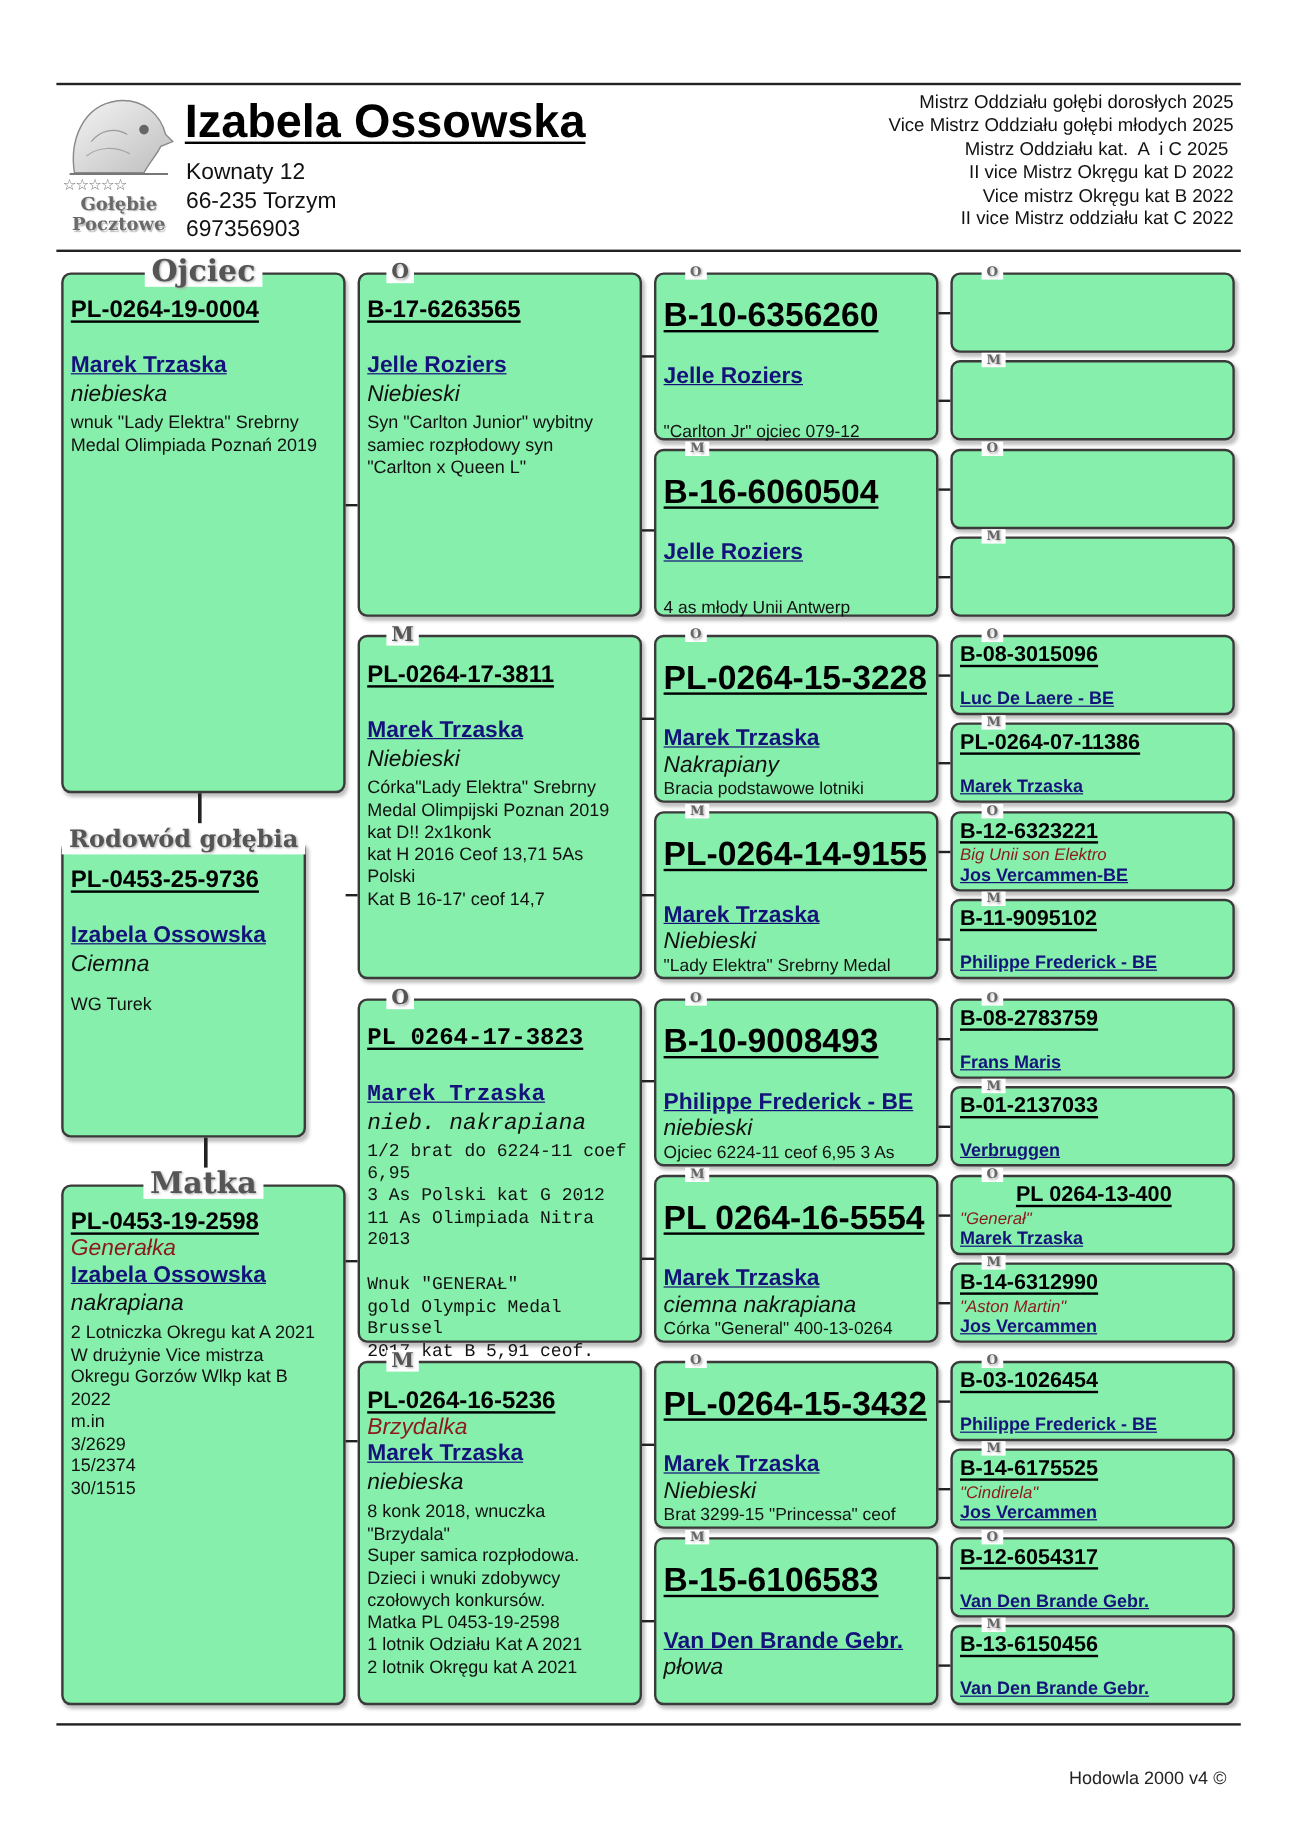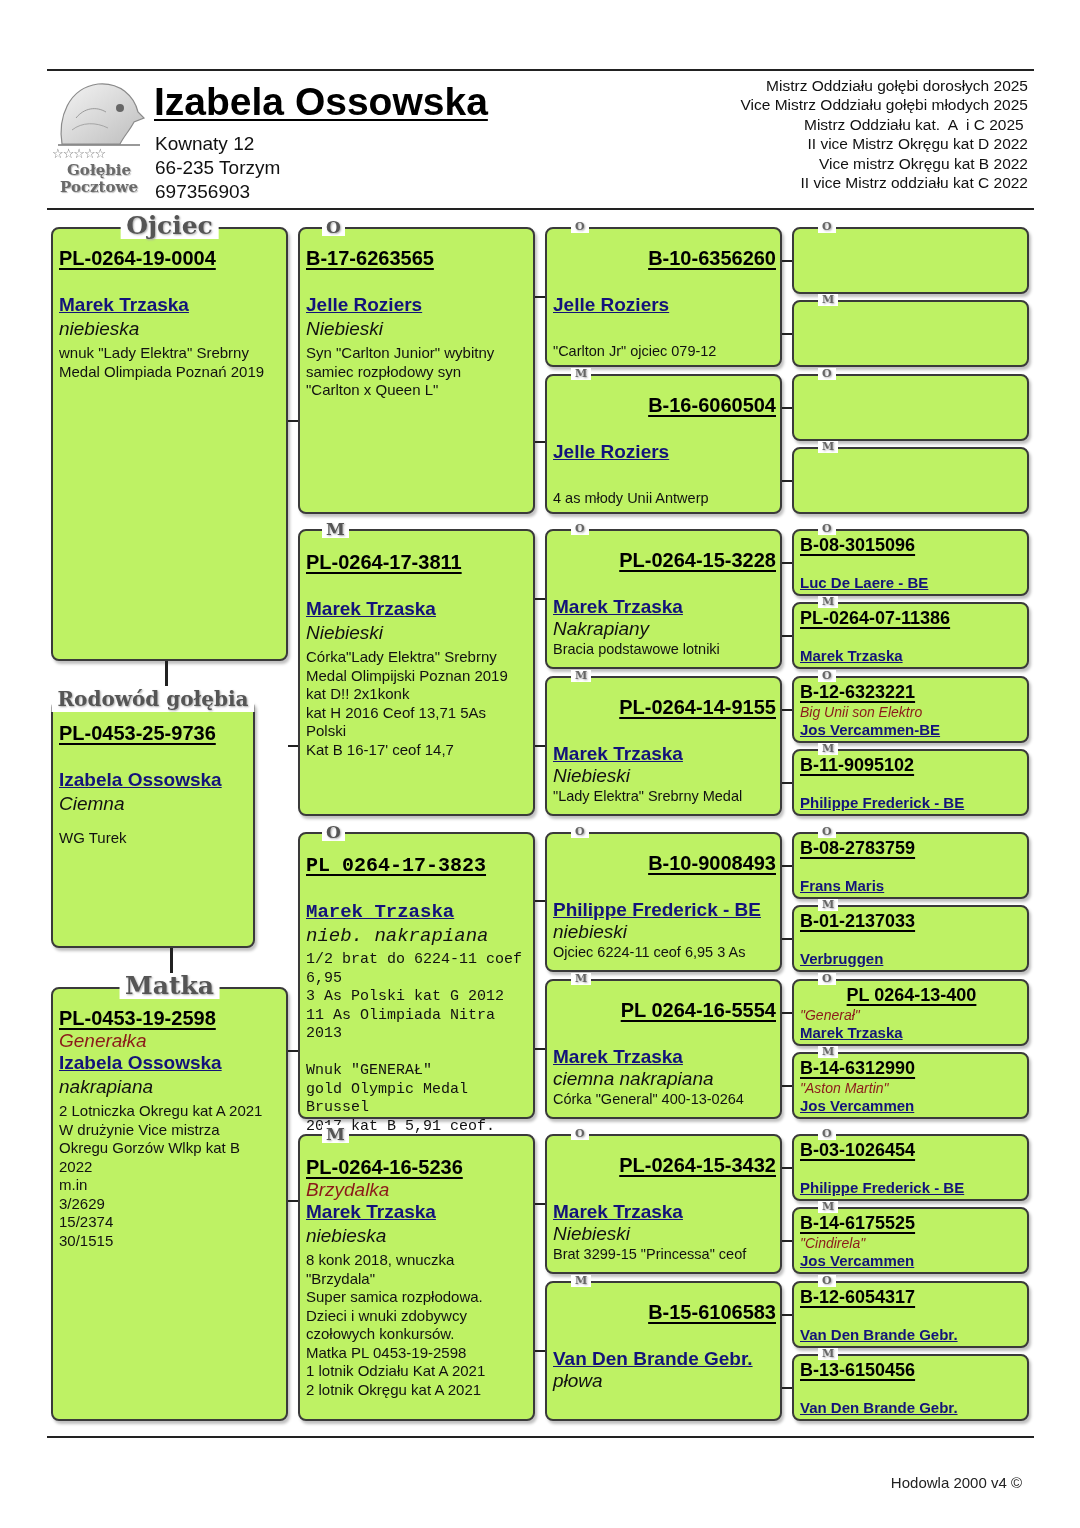--- a/index.html
+++ b/index.html
@@ -11,40 +11,40 @@
   .logo-text { position: absolute; left: 0; width: 98px; text-align: center;
                font-family: "DejaVu Serif", serif; font-weight: bold; color: #6a6a6a;
                font-size: 15px; line-height: 17px; text-shadow: 1px 1px 1px #bbb; }
   .stars { position: absolute; left: 2px; top: 68px; font-size: 13px; color: #777; letter-spacing: -1px; }
   .breeder-name { position: absolute; left: 154px; top: 80px; font-size: 39px; font-weight: bold;
                   text-decoration: underline; text-decoration-thickness: 2px; text-underline-offset: 4px; color: #000; }
   .addr { position: absolute; left: 155px; font-size: 19px; color: #111; }
   .titles { position: absolute; right: 52px; top: 76px; text-align: right; font-size: 15.5px; line-height: 19.4px; color: #111; }
   .titles div { white-space: pre; }
   
-  .box { position: absolute; border: 2px solid #3a3a3a; border-radius: 8px; background: #bef264;
+  .box { position: absolute; border: 2px solid #3a3a3a; border-radius: 8px; background: #86efac;
          box-shadow: 2px 3px 3px rgba(0,0,0,0.25); box-sizing: border-box; }
   .legend { position: absolute; top: -15px; left: 50%; transform: translateX(-50%); background: #fff;
             font-family: "DejaVu Serif", serif; font-weight: bold; color: #555; padding: 0 6px;
             text-shadow: 1px 1px 2px #aaa; white-space: nowrap; }
   .legend.big { font-size: 25px; line-height: 26px; top: -16px; }
   .legend.small { left: 22px; transform: none; font-size: 17px; line-height: 18px; top: -11px; padding: 0 4px; }
   .legend.tiny { left: 24px; transform: none; font-size: 11px; line-height: 12px; top: -8px; padding: 0 4px; color: #666; }
   .ring { font-weight: bold; color: #000; text-decoration: underline; text-decoration-thickness: 1.5px; text-underline-offset: 3px; white-space: nowrap; display: block; }
   .owner { font-weight: bold; color: #13137a; text-decoration: underline; white-space: nowrap; display: block; cursor: pointer; }
   .color { font-style: italic; color: #111; display: block; }
   .nick { font-style: italic; color: #8b1a1a; display: block; white-space: nowrap; }
   .desc { color: #111; white-space: pre-line; display: block; }
   .inner { position: absolute; left: 6px; right: 4px; top: 0; }
   
   .g1 .ring { font-size: 20px; }
   .g1 .owner { font-size: 19px; }
   .g1 .color, .g1 .nick { font-size: 19px; }
   .g1 .desc { font-size: 15px; line-height: 18.5px; }
-  .g3 .ring { font-size: 20px; text-align: right; }
+  .g3 .ring { font-size: 28px; }
   .g3 .owner { font-size: 19px; }
   .g3 .color { font-size: 19px; }
   .g3 .desc { font-size: 14.5px; line-height: 18px; }
   .g4 .ring { font-size: 18px; }
   .g4 .owner { font-size: 15px; }
   .g4 .nick { font-size: 14px; }
   
   .ln { position: absolute; background: #222; }
   .footer { position: absolute; right: 58px; top: 1474px; font-size: 15px; color: #222; }
 </style>

